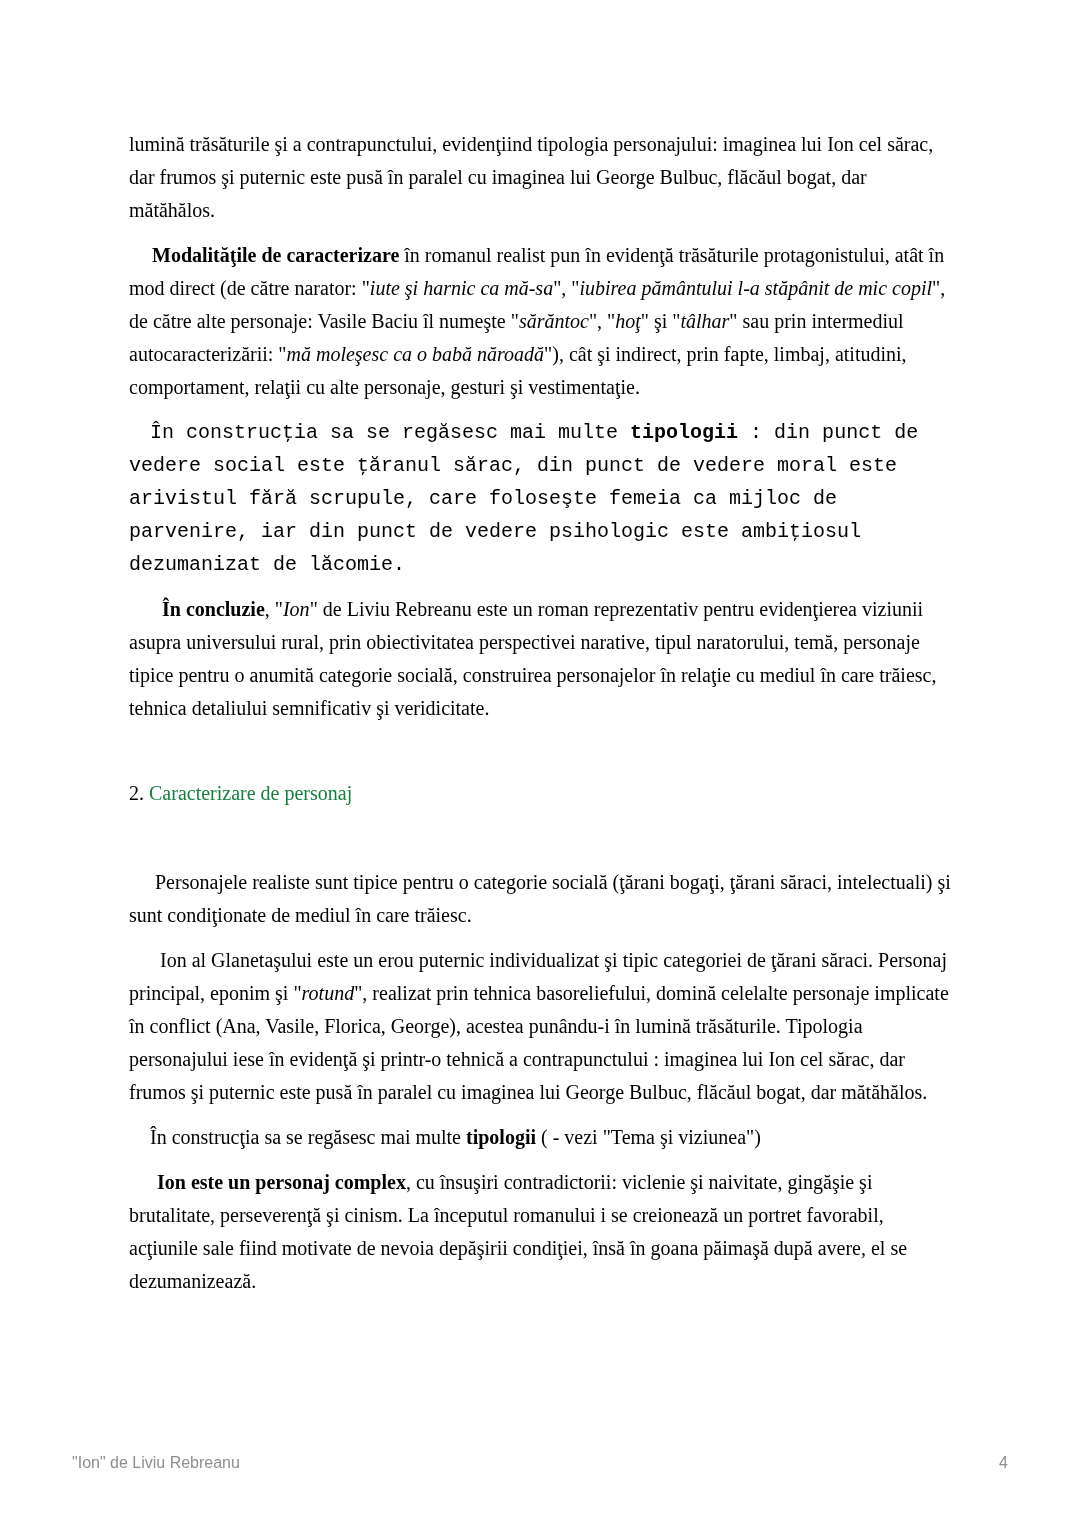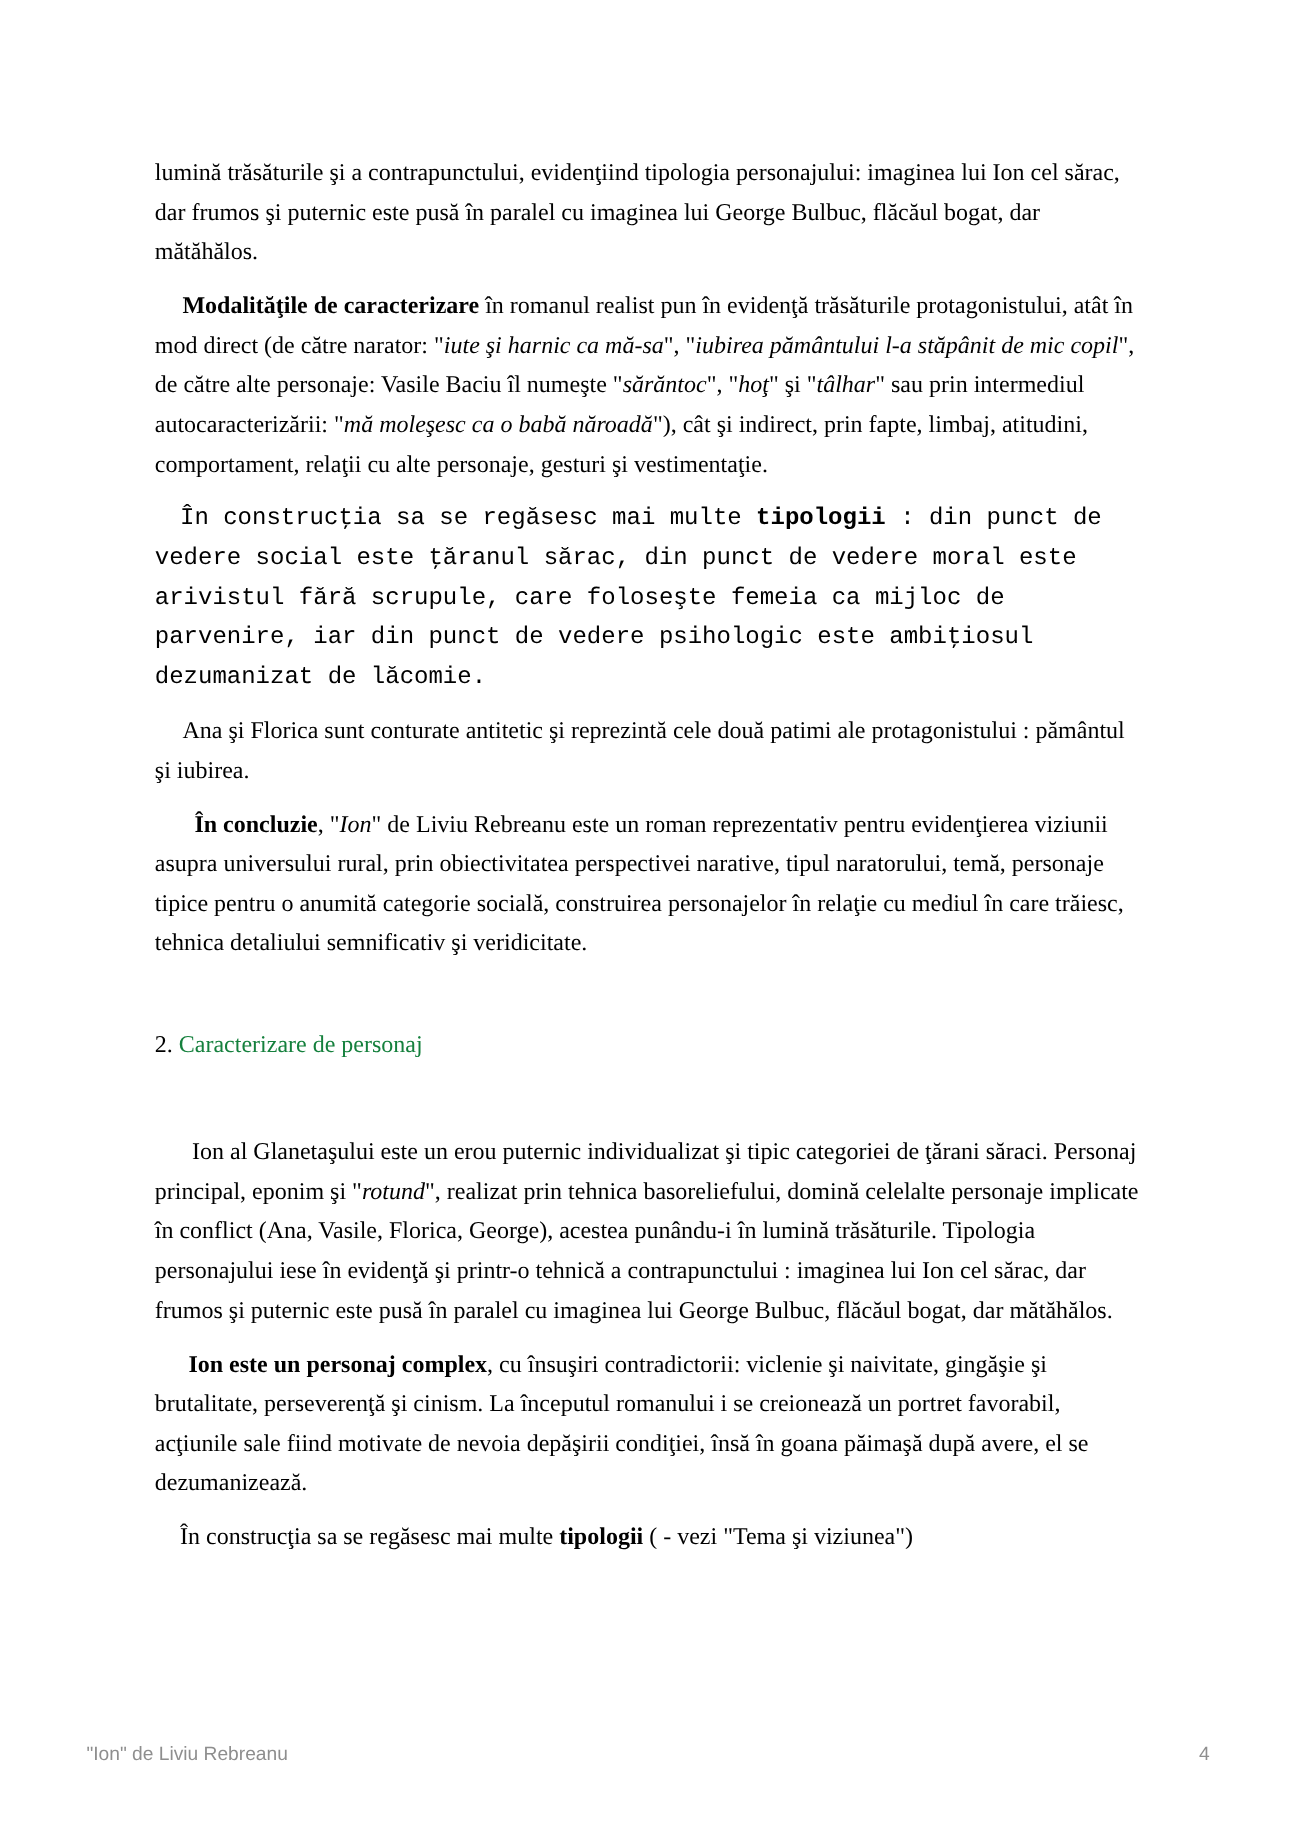--- a/index.html
+++ b/index.html
@@ -50,24 +50,24 @@
   }
 </style>
 </head>
 <body>
 
 <div class="page">
   <div class="content">
       <p class="para"><span>lumină trăsăturile şi a contrapunctului, evidenţiind tipologia personajului: imaginea lui Ion cel sărac, dar frumos şi puternic este pusă în paralel cu imaginea lui George Bulbuc, flăcăul bogat, dar mătăhălos.</span></p>
       <p class="para" style="text-indent: 23px;"><span class="bold">Modalităţile de caracterizare</span><span> în romanul realist pun în evidenţă trăsăturile protagonistului, atât în mod direct (de către narator: "</span><span class="italic">iute şi harnic ca mă-sa</span><span>", "</span><span class="italic">iubirea pământului l-a stăpânit de mic copil</span><span>", de către alte personaje: Vasile Baciu îl numeşte "</span><span class="italic">sărăntoc</span><span>", "</span><span class="italic">hoţ</span><span>" şi "</span><span class="italic">tâlhar</span><span>" sau prin intermediul autocaracterizării: "</span><span class="italic">mă moleşesc ca o babă năroadă</span><span>"), cât şi indirect, prin fapte, limbaj, atitudini, comportament, relaţii cu alte personaje, gesturi şi vestimentaţie.</span></p>
       <p class="para" style="text-indent: 21px; font-family: Liberation Mono, monospace;"><span>În construcţia sa se regăsesc mai multe </span><span class="bold">tipologii</span><span> : din punct de vedere social este ţăranul sărac, din punct de vedere moral este arivistul fără scrupule, care foloseşte femeia ca mijloc de parvenire, iar din punct de vedere psihologic este ambiţiosul dezumanizat de lăcomie.</span></p>
-      <p class="para" style="text-indent: 23px;"><span>Ana şi Florica sunt conturate antitetic şi reprezintă cele două patimi ale protagonistului : pământul şi iubirea.</span></p>
       <p class="para" style="text-indent: 33px;"><span class="bold">În concluzie</span><span>, "</span><span class="italic">Ion</span><span>" de Liviu Rebreanu este un roman reprezentativ pentru evidenţierea viziunii asupra universului rural, prin obiectivitatea perspectivei narative, tipul naratorului, temă, personaje tipice pentru o anumită categorie socială, construirea personajelor în relaţie cu mediul în care trăiesc, tehnica detaliului semnificativ şi veridicitate.</span></p>
       <h2 class="heading"><span>2. </span><span style="color: #15803d;">Caracterizare de personaj</span></h2>
+      <p class="para" style="text-indent: 26px;"><span>Personajele realiste sunt tipice pentru o categorie socială (ţărani bogaţi, ţărani săraci, intelectuali) şi sunt condiţionate de mediul în care trăiesc.</span></p>
       <p class="para" style="text-indent: 31px;"><span>Ion al Glanetaşului este un erou puternic individualizat şi tipic categoriei de ţărani săraci. Personaj principal, eponim şi "</span><span class="italic">rotund</span><span>", realizat prin tehnica basoreliefului, domină celelalte personaje implicate în conflict (Ana, Vasile, Florica, George), acestea punându-i în lumină trăsăturile. Tipologia personajului iese în evidenţă şi printr-o tehnică a contrapunctului : imaginea lui Ion cel sărac, dar frumos şi puternic este pusă în paralel cu imaginea lui George Bulbuc, flăcăul bogat, dar mătăhălos.</span></p>
+      <p class="para" style="text-indent: 21px;"><span>În construcţia sa se regăsesc mai multe </span><span class="bold">tipologii</span><span>  ( - vezi "Tema şi viziunea")</span></p>
       <p class="para" style="text-indent: 28px;"><span class="bold">Ion este un personaj complex</span><span>, cu însuşiri contradictorii: viclenie şi naivitate, gingăşie şi brutalitate, perseverenţă şi cinism. La începutul romanului i se creionează un portret favorabil, acţiunile sale fiind motivate de nevoia depăşirii condiţiei, însă în goana păimaşă după avere, el se dezumanizează.</span></p>
-      <p class="para" style="text-indent: 21px;"><span>În construcţia sa se regăsesc mai multe </span><span class="bold">tipologii</span><span>  ( - vezi "Tema şi viziunea")</span></p>
     </div>
   <div class="footer">
     <span>"Ion" de Liviu Rebreanu</span>
     <span>4</span>
   </div>
 </div>
 
 </body></html>

